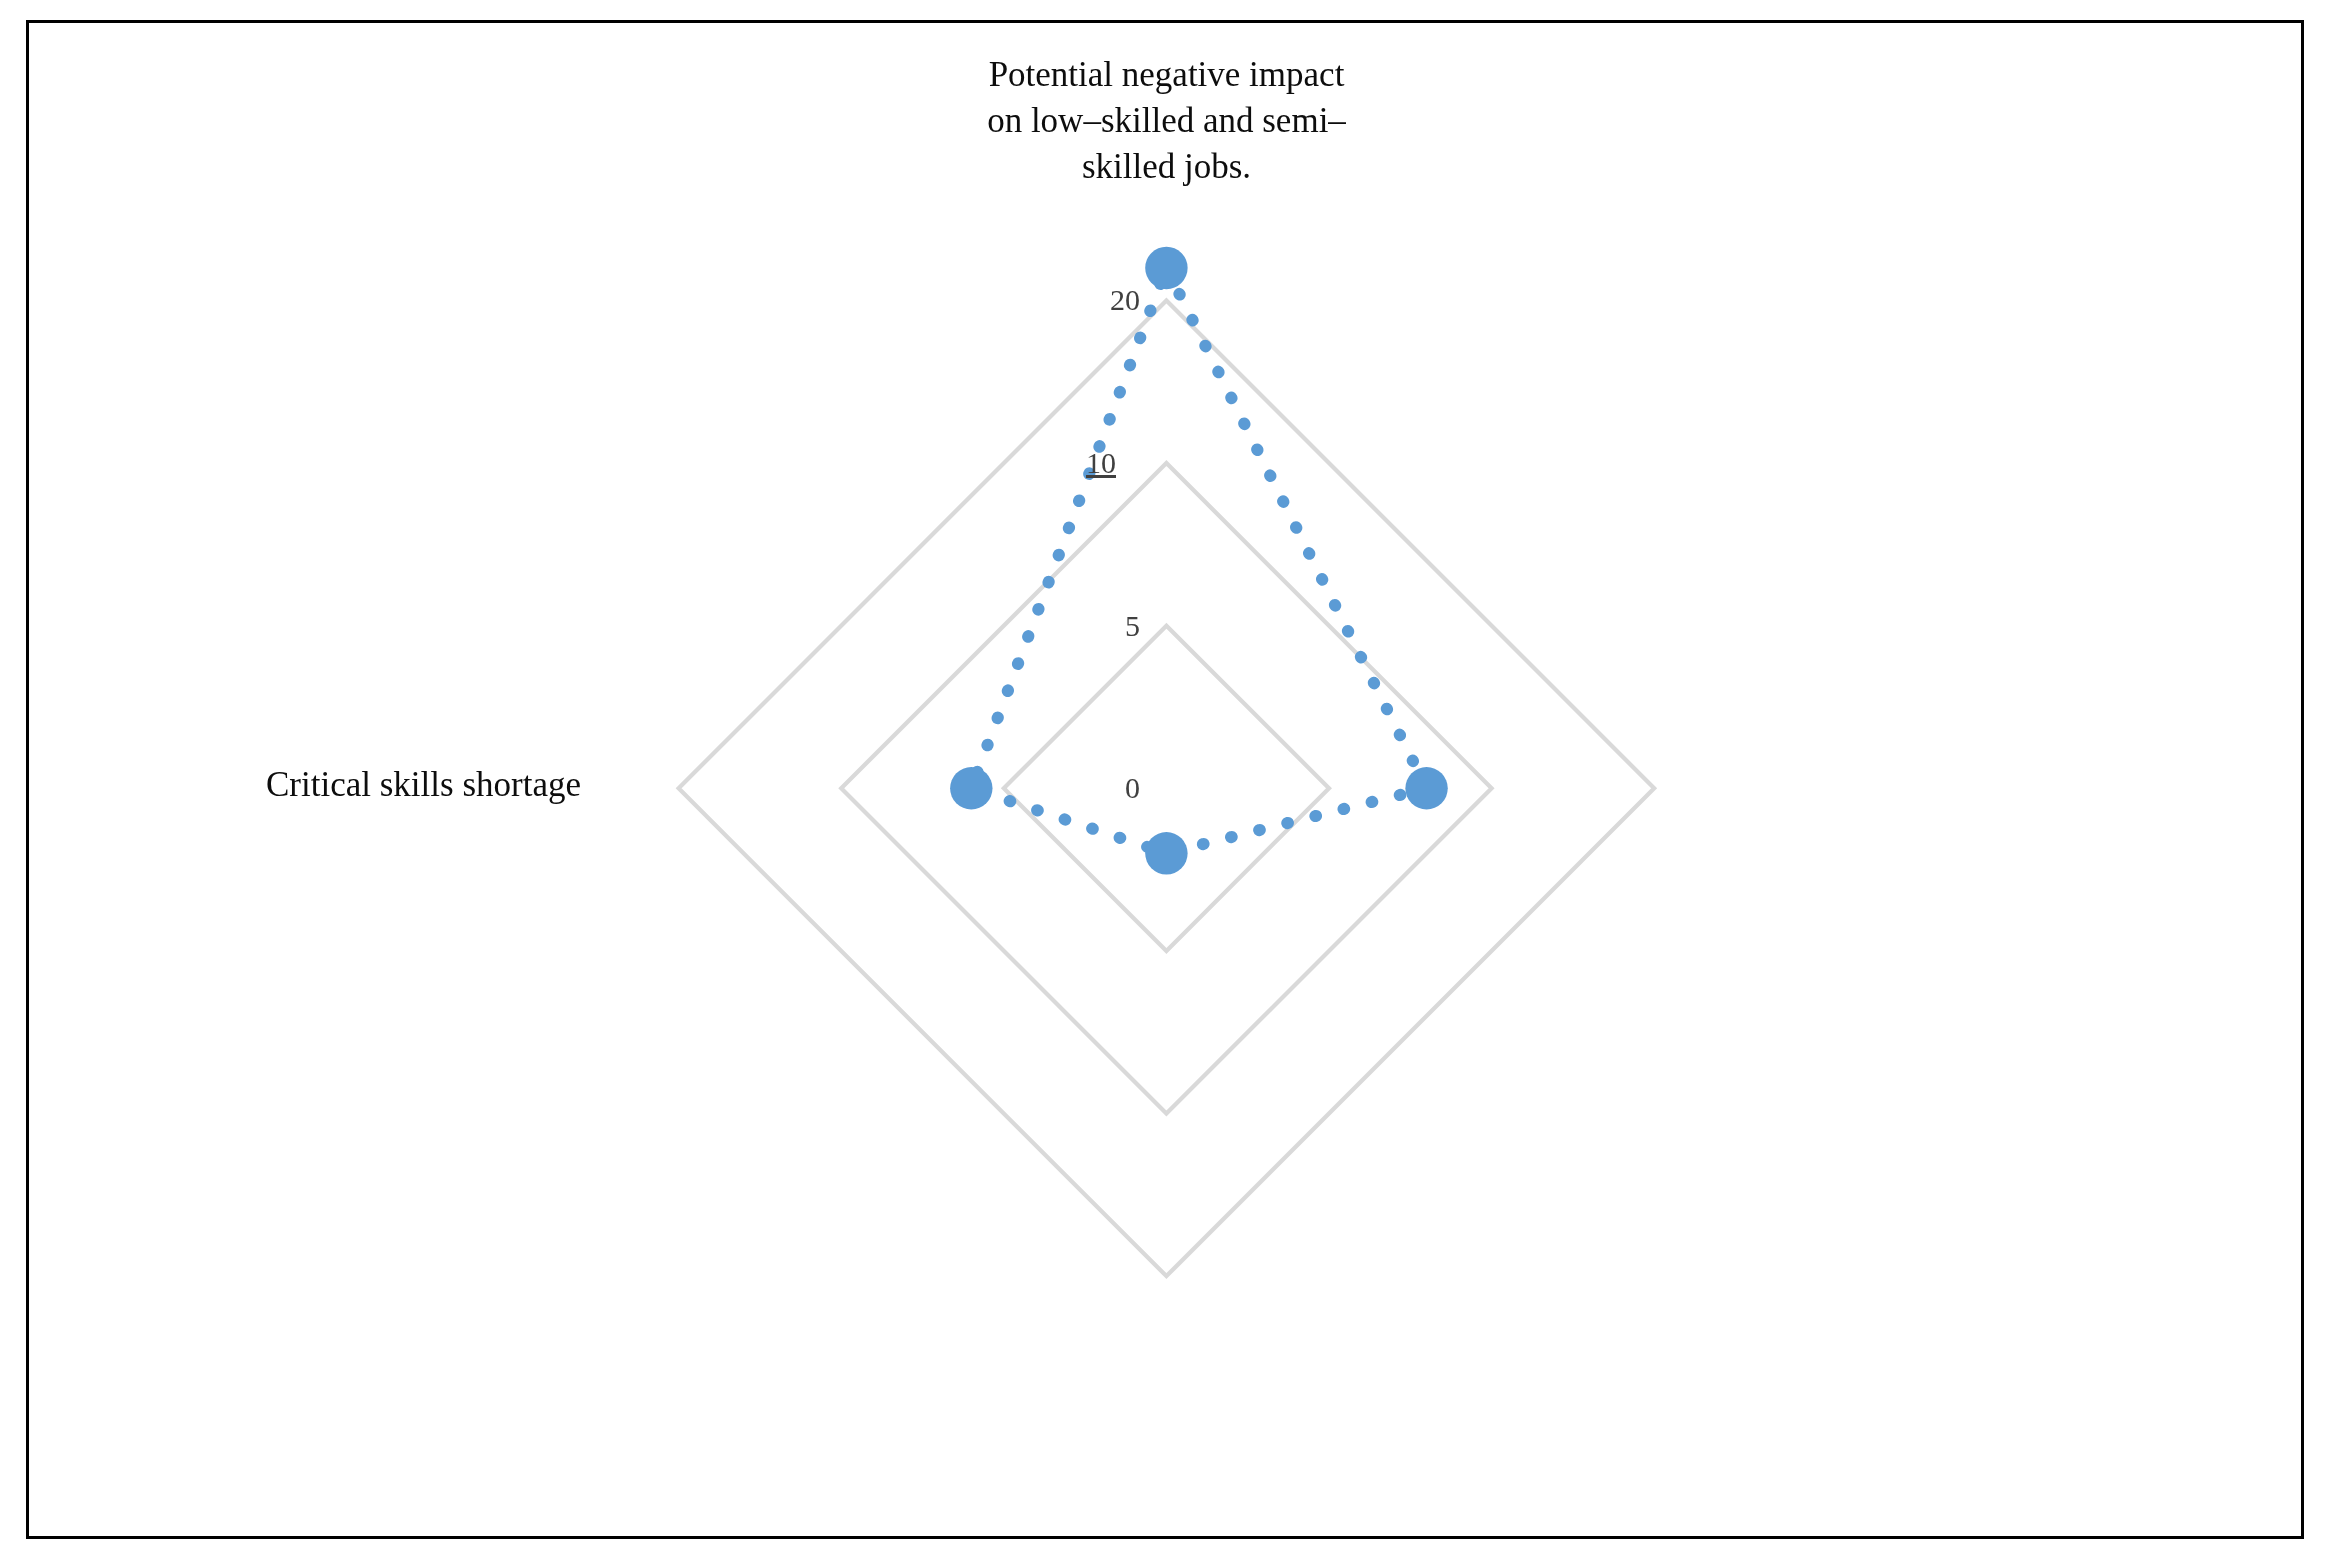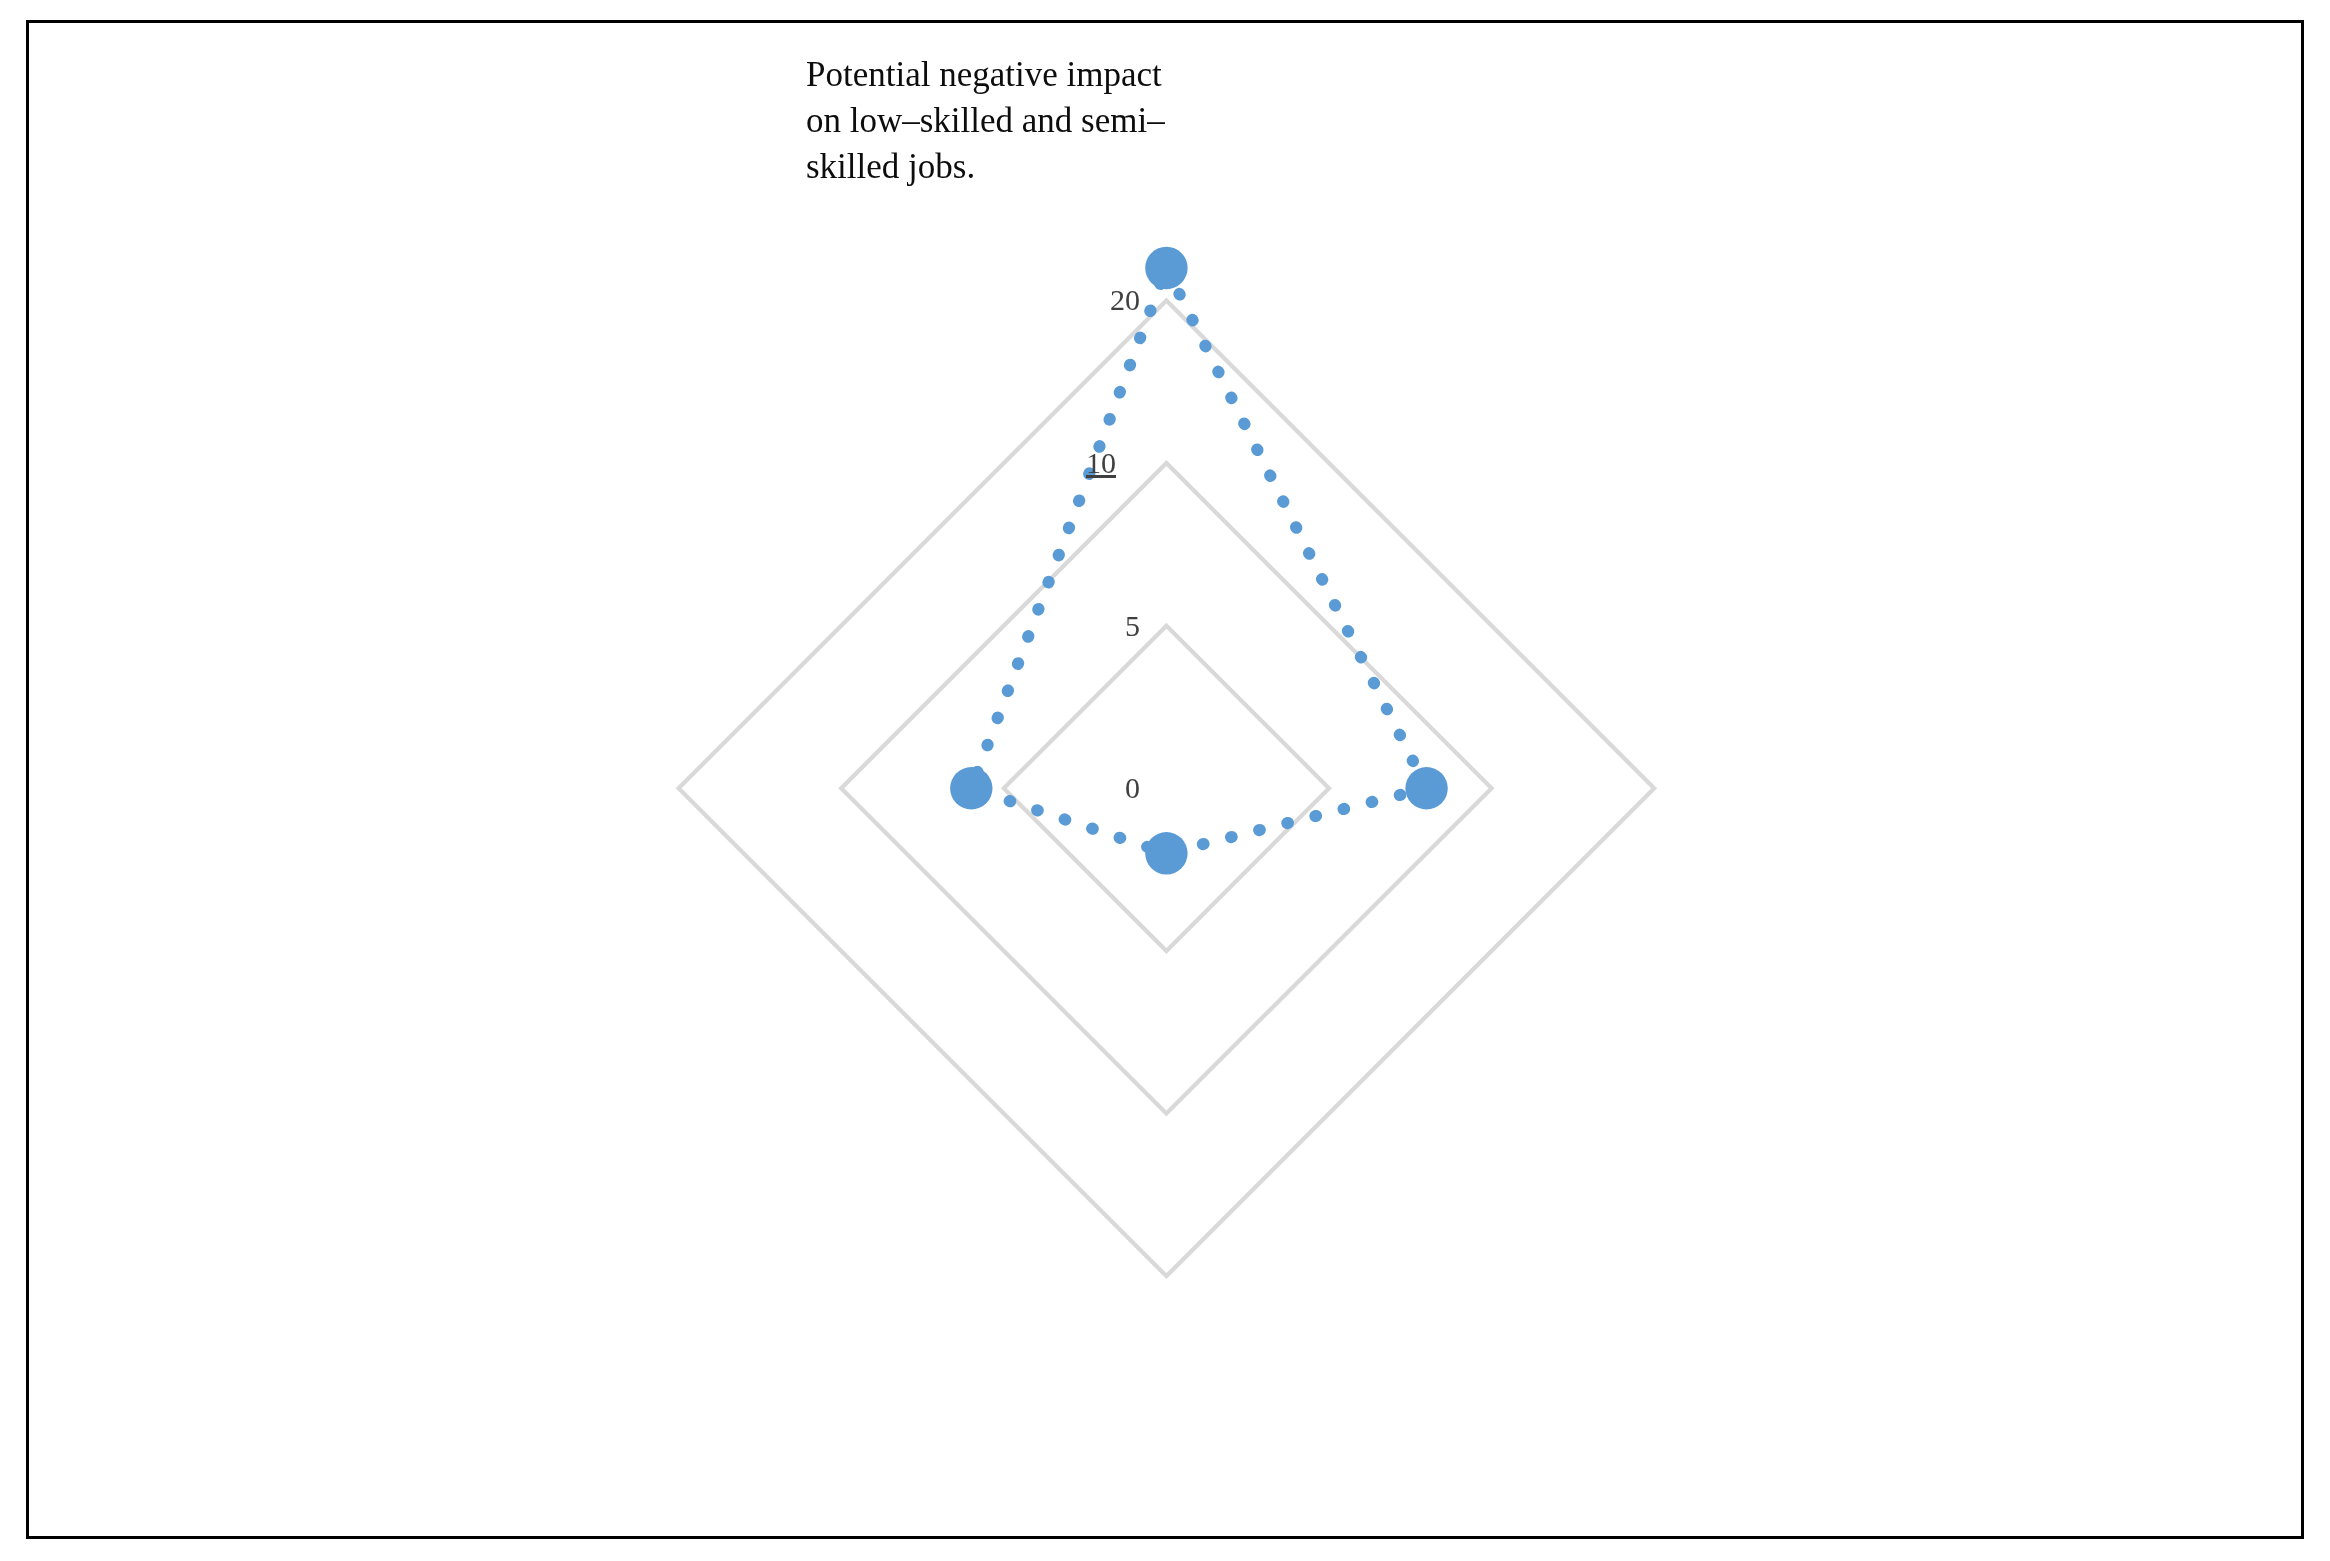--- a/index.html
+++ b/index.html
@@ -31,20 +31,21 @@
     top: 0;
     width: 2330px;
     height: 1561px;
   }
   .axis-label {
     position: absolute;
     font-family: "Liberation Serif", "DejaVu Serif", serif;
     font-size: 35px;
     line-height: 1.32;
     color: #0d0d0d;
+    text-align: center;
     white-space: pre-line;
   }
   #label-top {
     left: 806px;
     top: 52px;
     width: 721px;
   }
   #label-right {
     left: 1681px;
     top: 670px;
@@ -100,15 +101,16 @@
   <div class="tick-label" style="left: 1140px; top: 626px;">5</div>
   <div class="tick-label" style="left: 1116px; top: 463px; text-decoration: underline;">10</div>
   <div class="tick-label" style="left: 1140px; top: 300px;">20</div>
 
   <div class="axis-label" id="label-top">Potential negative impact
 on low–skilled and semi–
 skilled jobs.</div>
 
 
 
+  <div class="axis-label" id="label-left">Critical skills shortage</div>
 
 </div>
 
 
 </body></html>

